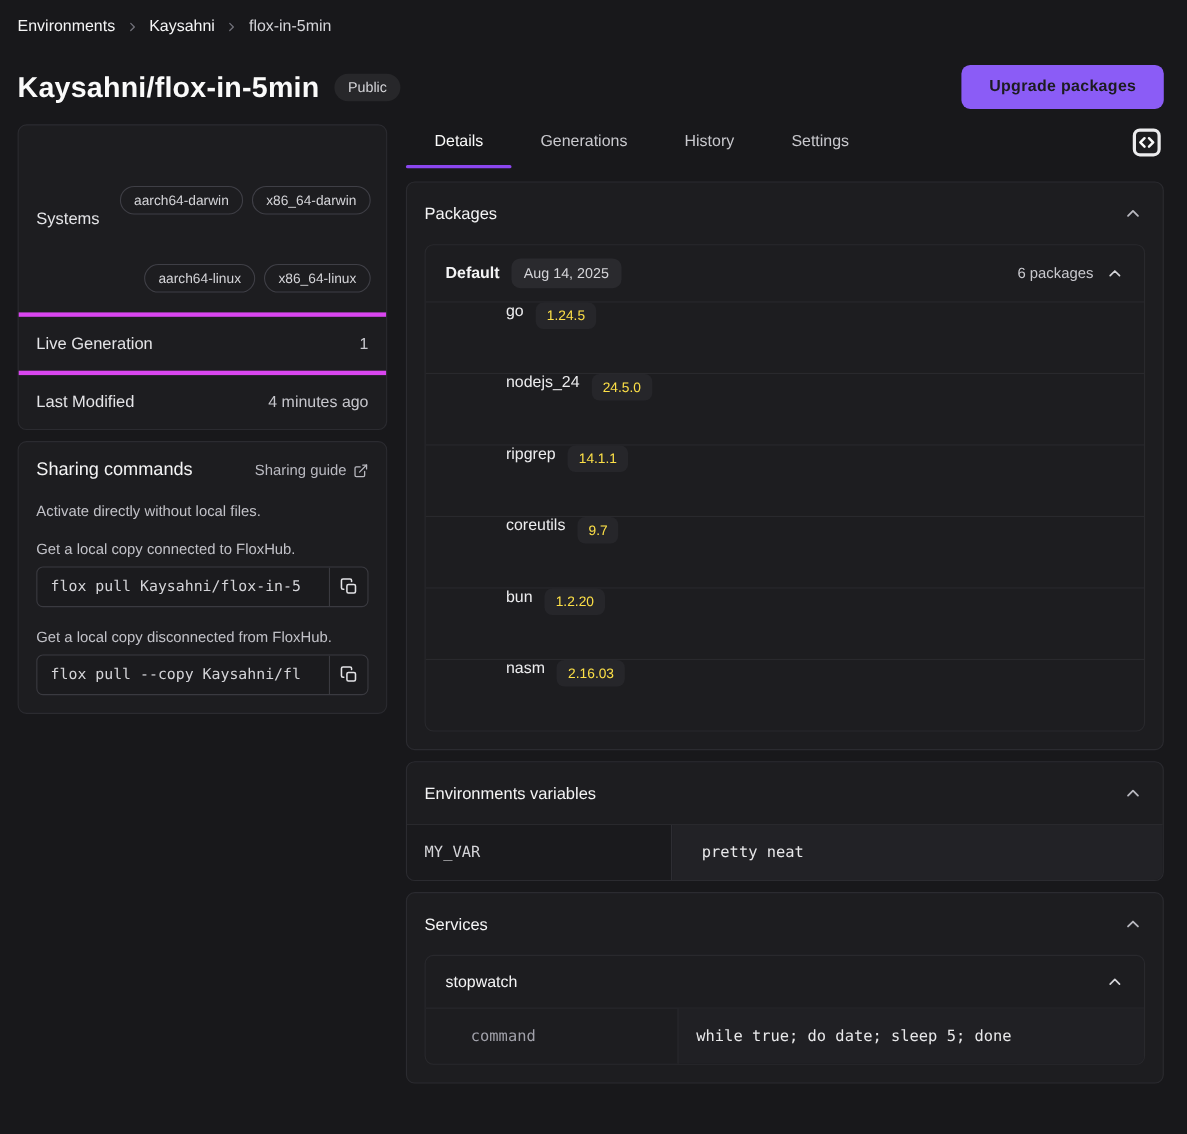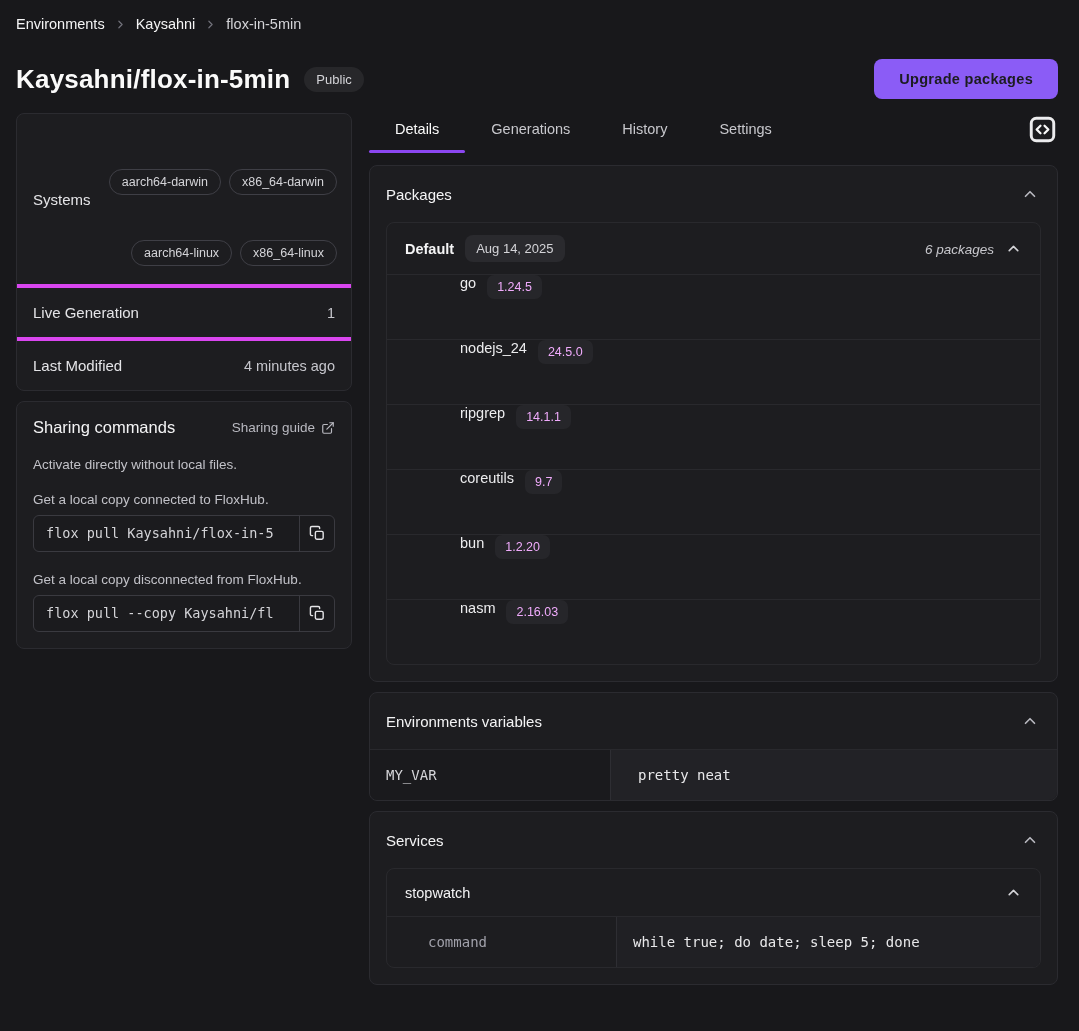--- a/index.html
+++ b/index.html
@@ -93,26 +93,26 @@
     padding: 19px 18px 19px 16px; cursor: pointer;
   }
   .section-title { font-size: 15px; font-weight: 500; color: #f4f4f5; }
   .chev { color: #b9b9c0; display: flex; }
 
   .inner-card { margin: 0 16px 16px 16px; border: 1px solid #29292d; border-radius: 8px; }
   .group-head { display: flex; align-items: center; justify-content: space-between; padding: 12px 18px; cursor: pointer; }
   .group-left { display: flex; align-items: center; gap: 11px; }
   .group-name { font-size: 14.5px; font-weight: 700; color: #f4f4f5; }
   .date-badge { background: #2a2a2e; color: #d4d4d8; font-size: 13px; padding: 6px 11px; border-radius: 8px; }
-  .group-right { display: flex; align-items: flex-end; gap: 11px; font-style: italic; }
+  .group-right { display: flex; align-items: center; gap: 11px; }
   .count-label { font-size: 13.5px; color: #c8c8cd; }
 
   .pkg-row { display: flex; align-items: flex-start; height: 65px; padding-left: 73px; border-top: 1px solid #29292d; }
   .pkg-name { font-size: 14.5px; color: #ececee; font-weight: 500; }
-  .ver-pill { margin-left: 11px; background: #26262a; color: #f0abfc; font-size: 12.5px; padding: 5px 10px; border-radius: 7px; }
+  .ver-pill { margin-left: 11px; background: #26262a; color: #fde047; font-size: 12.5px; padding: 5px 10px; border-radius: 7px; }
 
   
   .kv-row { display: grid; grid-template-columns: 241px 1fr; border-top: 1px solid #29292d; }
   .kv-key {
     background: #1a1a1d; padding: 17px 16px; font-size: 14px; color: #d4d4d8;
     border-right: 1px solid #2e2e33;
   }
   .kv-val { background: #222226; padding: 17px 16px 17px 27px; font-size: 14px; color: #e8e8ea; }
 
   .svc-row { display: grid; grid-template-columns: 230px 1fr; border-top: 1px solid #29292d; }

